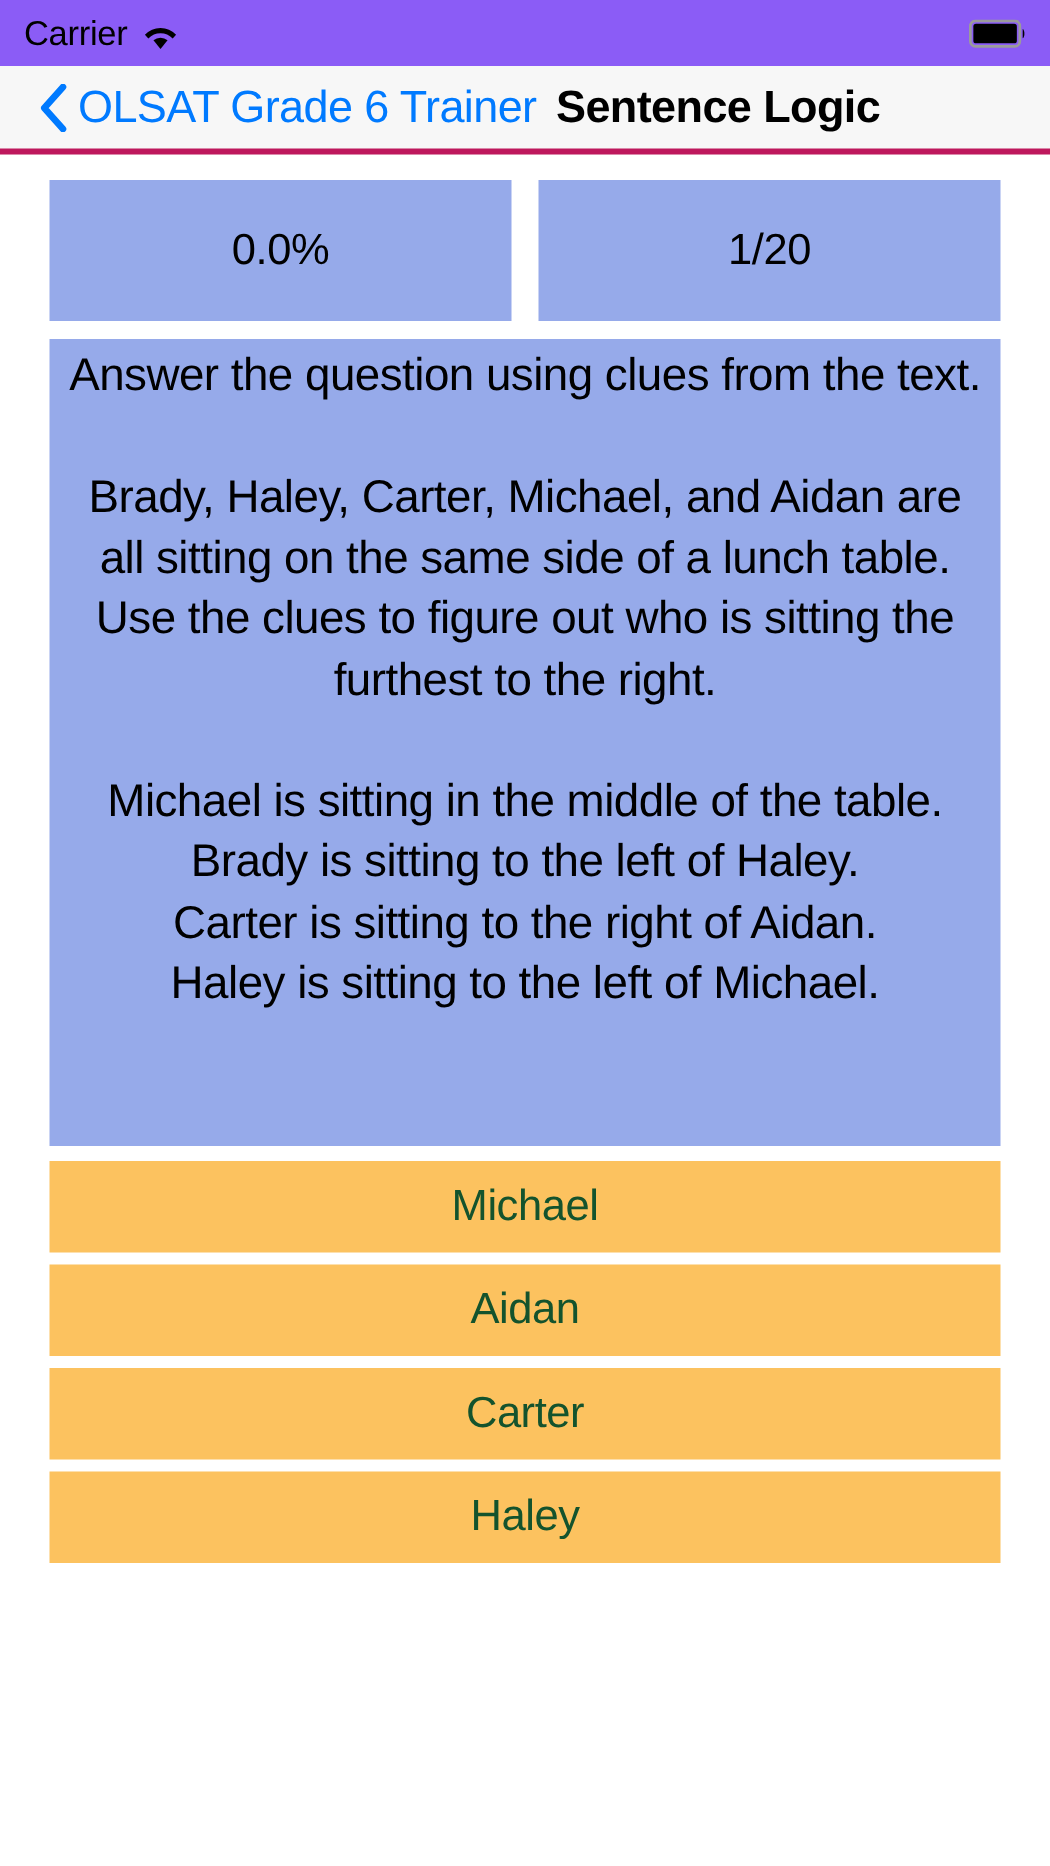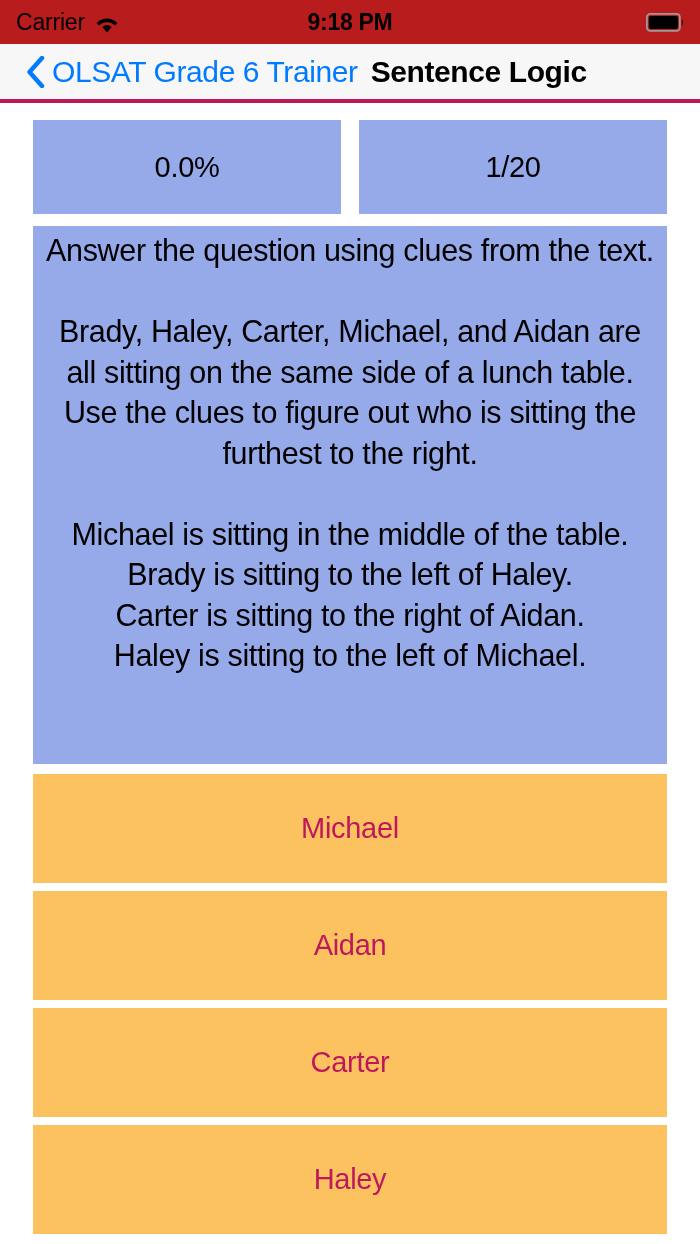--- a/index.html
+++ b/index.html
@@ -8,21 +8,21 @@
     background:#ffffff;
     font-family:"Liberation Sans", sans-serif;
     -webkit-font-smoothing:antialiased;
     overflow:hidden;
   }
 
   
   .status-bar{
     position:relative;
     height:44px;
-    background:#b91c1c;
+    background:#8b5cf6;
     display:flex;
     align-items:center;
     padding:0 16px;
   }
   .status-left{
     display:flex; align-items:center; gap:9px;
     font-size:23px; color:#000; letter-spacing:-0.2px;
   }
   .wifi-icon{ display:block; width:26px; height:19px; }
   .status-time{
@@ -88,43 +88,42 @@
     letter-spacing:-0.35px;
     white-space:pre-wrap;
   }
 
   .answers{
     margin-top:10px;
     display:flex; flex-direction:column; gap:8px;
   }
   .answer-button{
     background:#fcc25f;
-    height:109px;
+    height:61px;
     display:flex; align-items:center; justify-content:center;
-    font-size:29px; color:#be185d; letter-spacing:-0.3px;
+    font-size:29px; color:#14532d; letter-spacing:-0.3px;
     cursor:pointer;
     border:none; width:100%;
     font-family:"Liberation Sans", sans-serif;
   }
 </style>
 </head>
 <body>
 
 <div class="status-bar">
   <div class="status-left">
     <span>Carrier</span>
     <span class="wifi-icon">
       <svg viewBox="0 0 26 19" width="26" height="19" xmlns="http://www.w3.org/2000/svg">
         <path d="M13 17.6 L8.3 11.9 a7.4 7.4 0 0 1 9.4 0 Z" fill="#000"></path>
         <path d="M13 7.2 a11.4 11.4 0 0 0 -8.1 3.4 L2.6 8.1 A15 15 0 0 1 13 3.6 A15 15 0 0 1 23.4 8.1 l -2.3 2.5 A11.4 11.4 0 0 0 13 7.2 Z" fill="#000"></path>
       </svg>
     </span>
   </div>
 
-  <div class="status-time">9:18 PM</div>
 
   <div class="status-right">
     <span class="battery-icon">
       <svg viewBox="0 0 38 19" width="38" height="19" xmlns="http://www.w3.org/2000/svg">
         <rect x="0.9" y="0.9" width="33" height="17" rx="3.4" ry="3.4" fill="none" stroke="#9b9b9b" stroke-width="1.8"></rect>
         <rect x="2.9" y="2.9" width="29" height="13" rx="1.8" ry="1.8" fill="#000"></rect>
         <path d="M35.8 6.3 C37.3 6.9 37.3 11.9 35.8 12.5 Z" fill="#000"></path>
       </svg>
     </span>
   </div>

